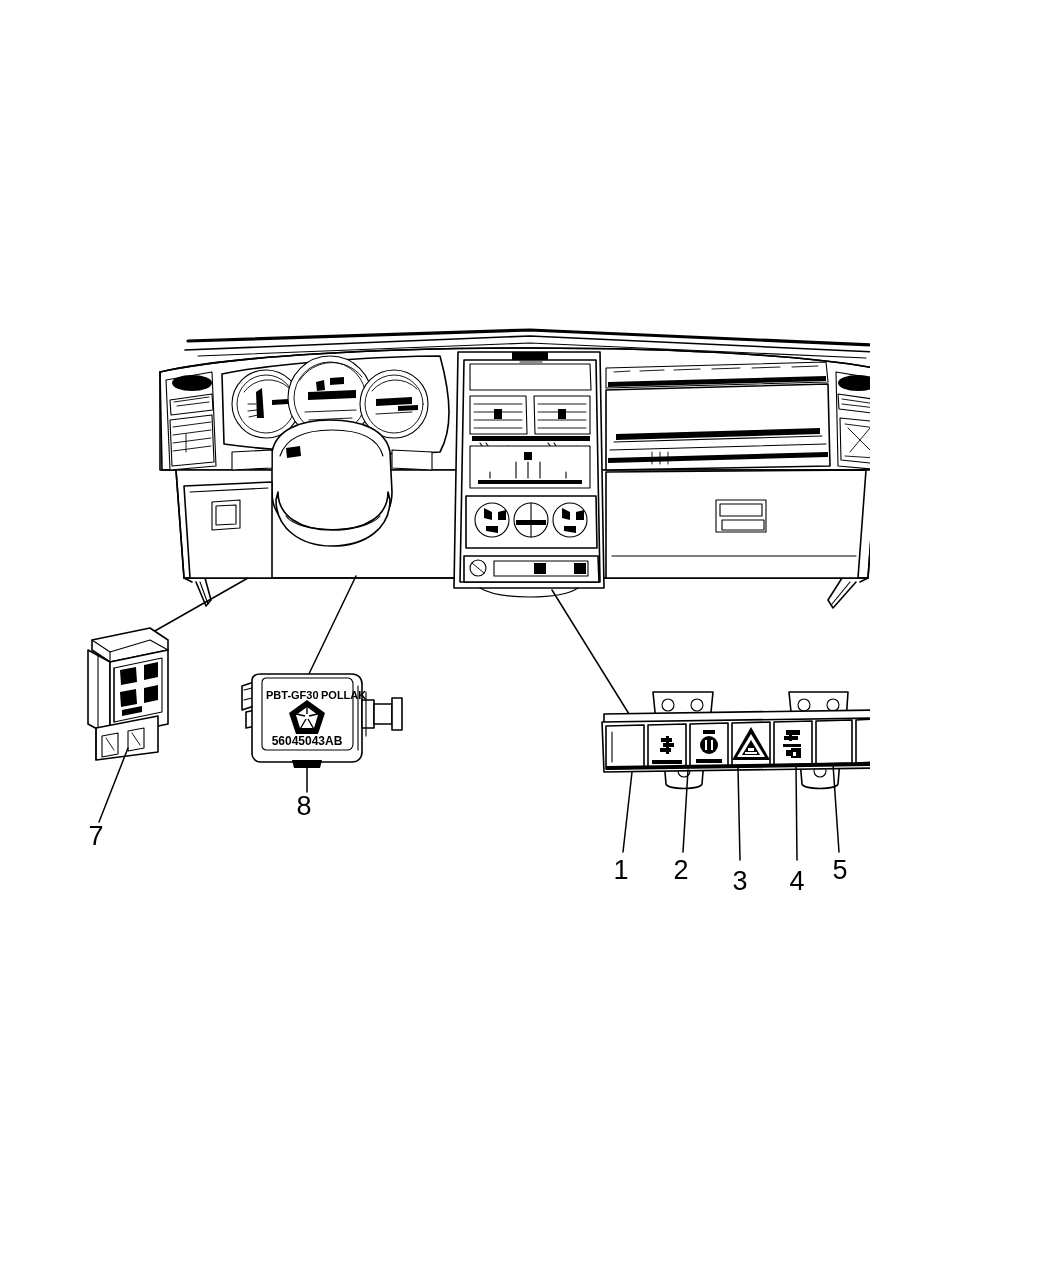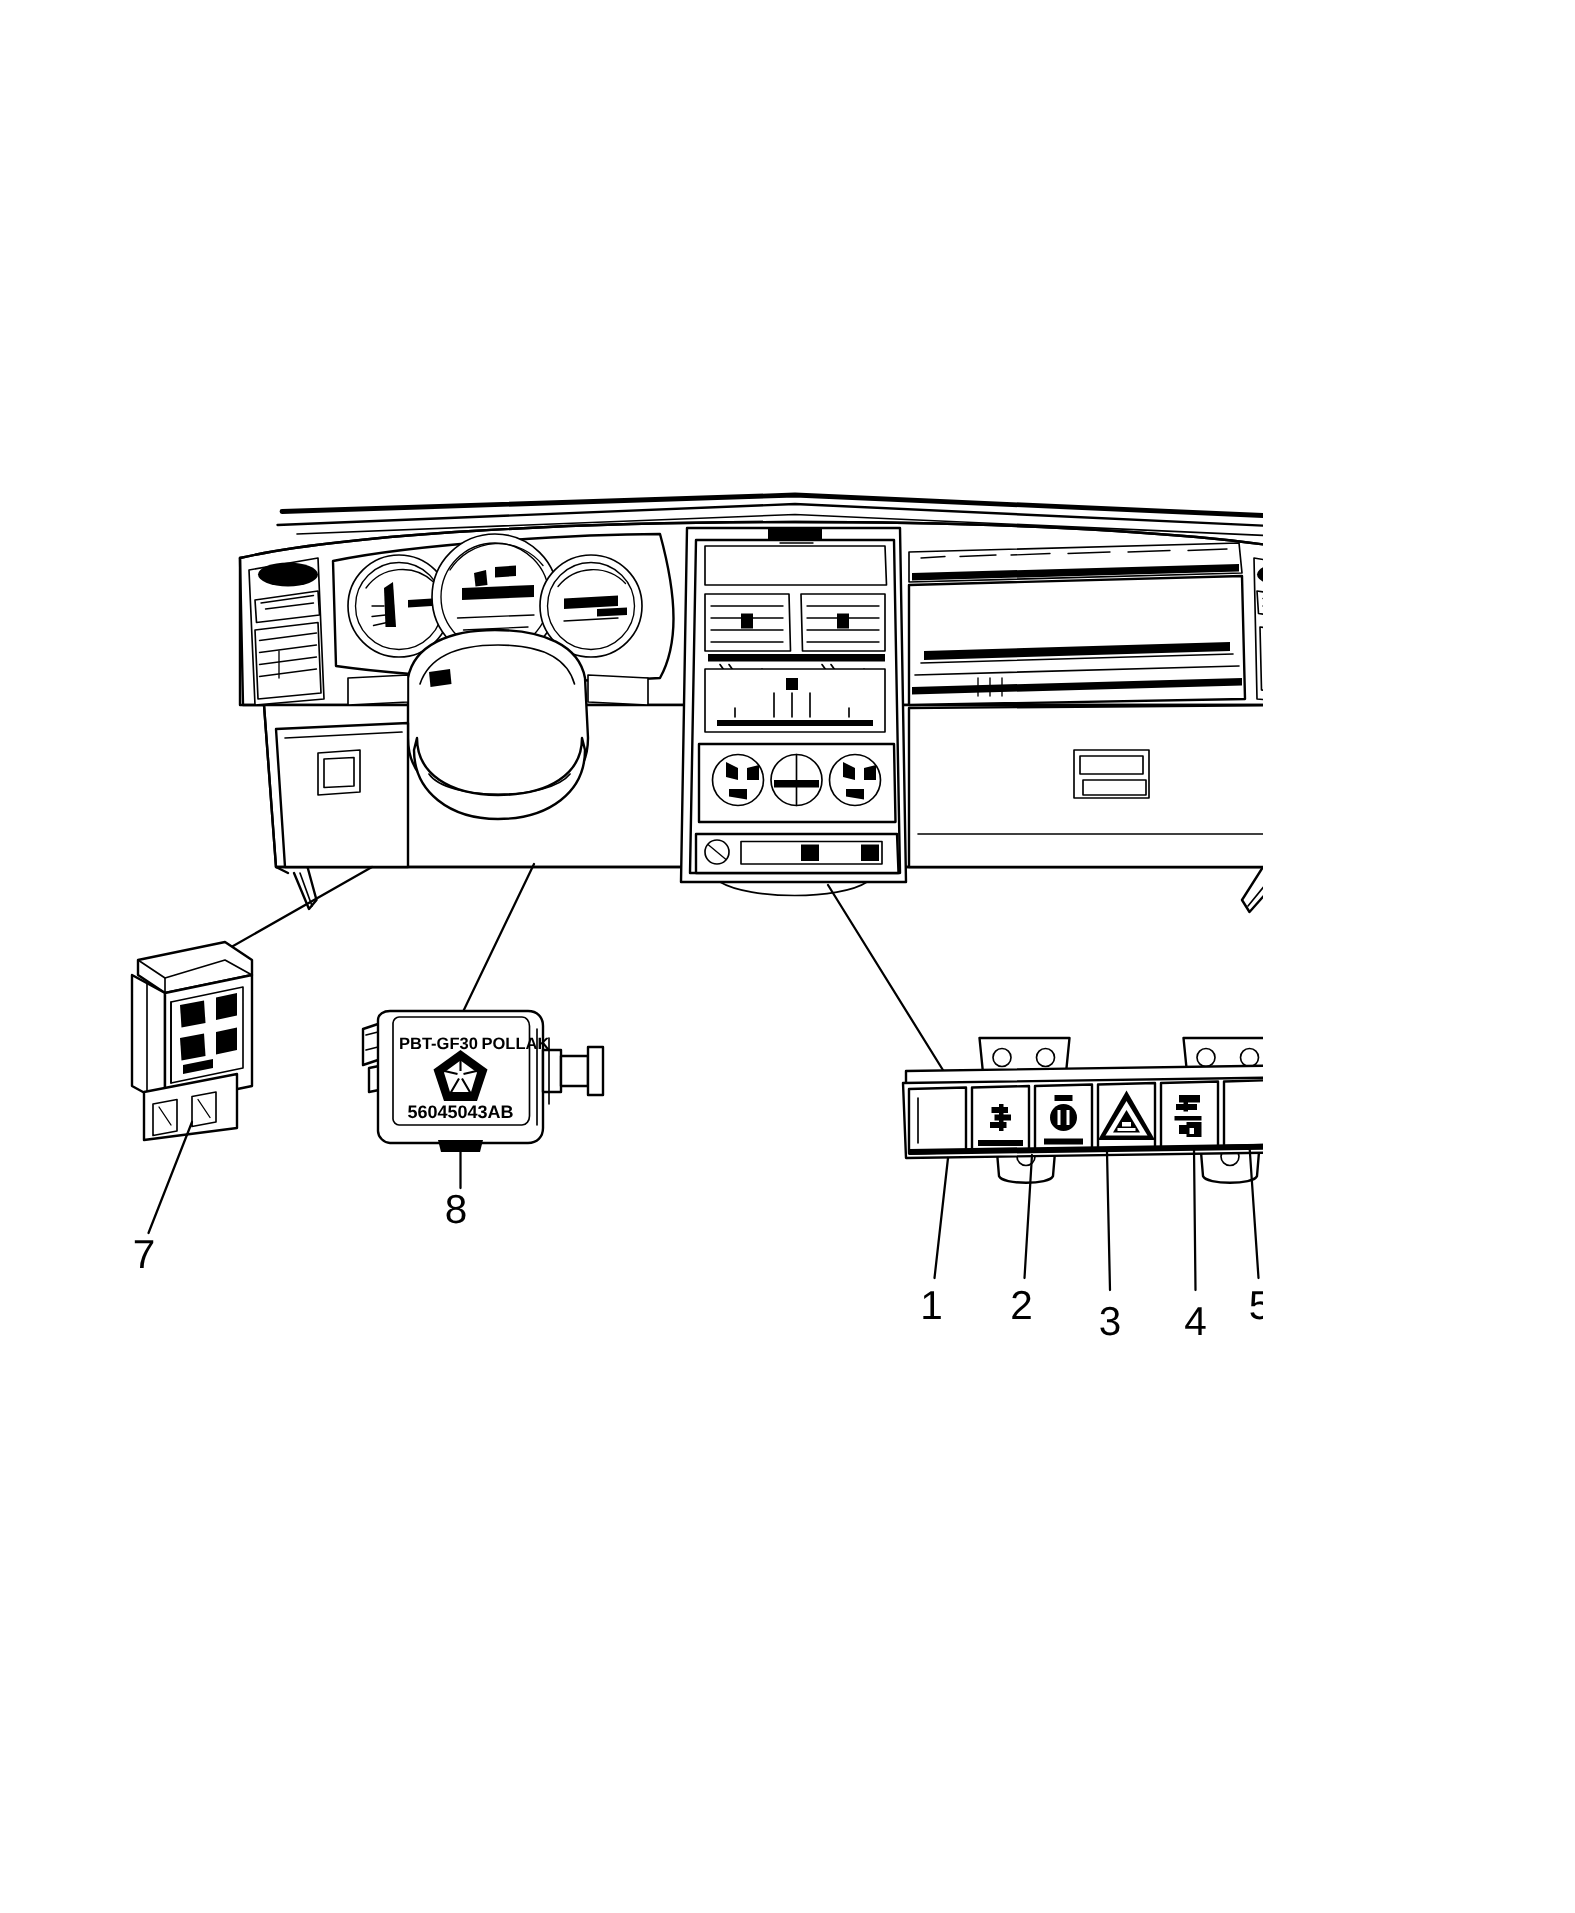--- a/index.html
+++ b/index.html
@@ -9,20 +9,21 @@
   }
   body {
     font-family: "Liberation Sans", sans-serif;
   }
   #page {
     position: relative;
     width: 842px;
     height: 1275px;
     background: #ffffff;
     overflow: hidden;
+    padding-left: 28px;
   }
   #diagram-svg {
     position: absolute;
     top: 0;
     left: 0;
     width: 1050px;
     height: 1275px;
   }
   .ln {
     fill: none;

